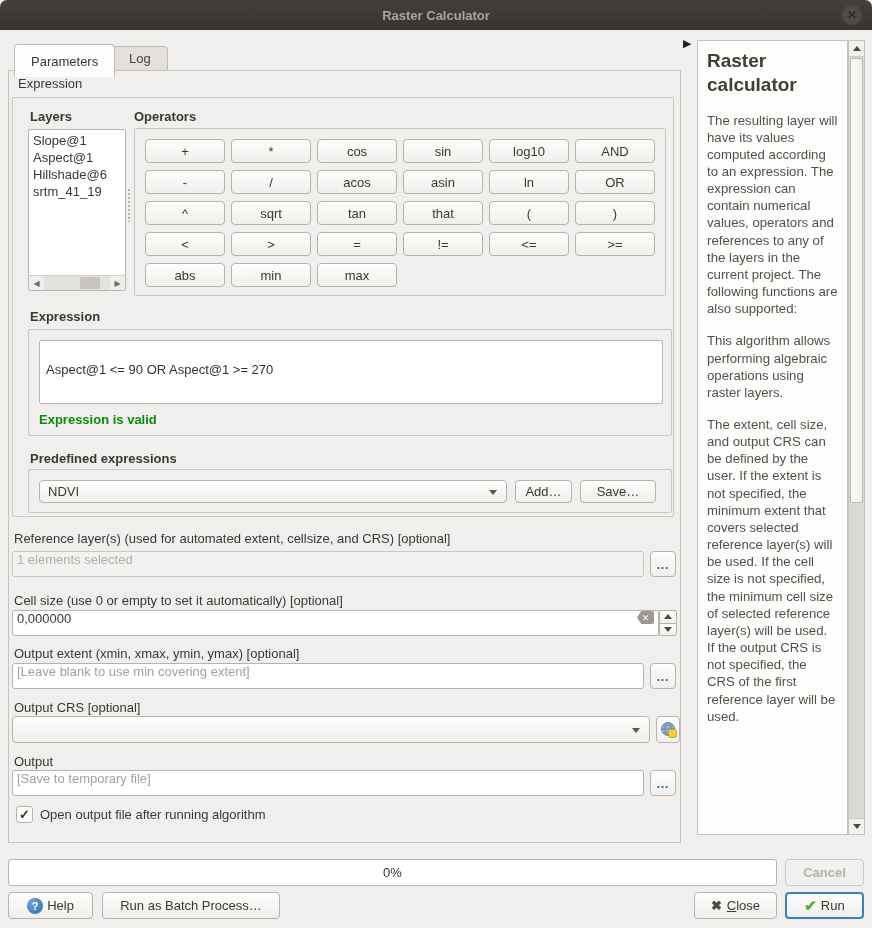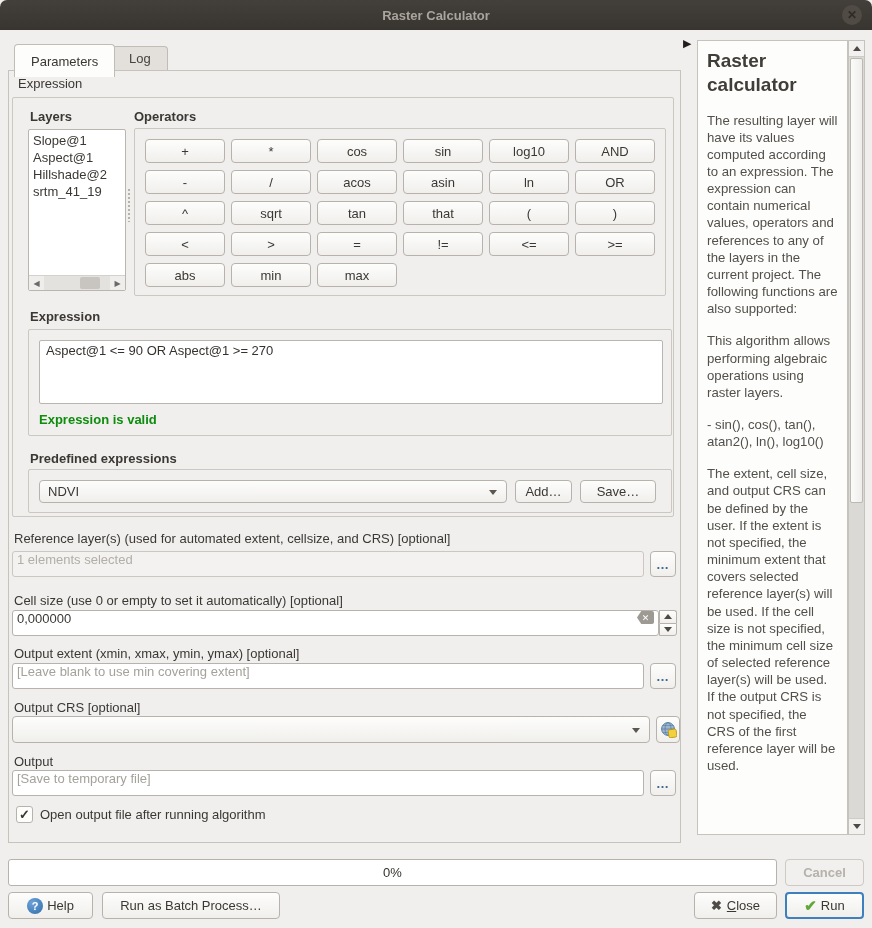--- a/index.html
+++ b/index.html
@@ -75,21 +75,21 @@
     background:linear-gradient(#fdfdfc,#f0efec);
     border:1px solid #b7b3ac; border-radius:4px;
     display:flex; align-items:center; justify-content:center;
     font-size:13px; color:#3b3834; cursor:default;
   }
 
   .expr-frame { left:28px; top:329px; width:644px; height:107px; border:1px solid #cbc7c1; border-radius:2px; }
   .expr-textarea {
     position:absolute; left:10px; top:10px; width:624px; height:64px;
     background:#ffffff; border:1px solid #b9b5af; border-radius:2px;
-    padding:2px 6px; font-size:13px; color:#35322e;
+    padding:21px 6px; font-size:13px; color:#35322e;
   }
   .expr-status { position:absolute; left:10px; top:82px; font-weight:bold; color:#0d8c0d; }
 
   .pre-frame { left:28px; top:469px; width:644px; height:44px; border:1px solid #cbc7c1; border-radius:2px; }
   .combo {
     background:linear-gradient(#fdfdfc,#f0efec);
     border:1px solid #b7b3ac; border-radius:4px;
     display:flex; align-items:center; padding:0 8px; position:relative;
   }
   .combo .arrow-dn {
@@ -195,21 +195,21 @@
 <div class="abs expr-group-label" style="z-index:4">Expression</div>
 <div class="abs outer-frame" style="z-index:3"></div>
 
 <div class="abs sec-label" style="left:30px; top:109px; z-index:4">Layers</div>
 <div class="abs sec-label" style="left:134px; top:109px; z-index:4">Operators</div>
 
 <div class="abs layers-box" style="z-index:4">
   <div class="layers-items">
     <div class="layer-item">Slope@1</div>
     <div class="layer-item">Aspect@1</div>
-    <div class="layer-item">Hillshade@2</div>
+    <div class="layer-item">Hillshade@6</div>
     <div class="layer-item">srtm_41_19</div>
   </div>
   <div class="hscroll">
     <div class="hs-btn">◀</div>
     <div class="hs-track">
         <div class="hs-thumb"></div>
       </div>
     <div class="hs-btn">▶</div>
   </div>
 </div>
@@ -343,21 +343,20 @@
 <div class="abs btn foot-btn run-btn" style="left:785px; top:892px; width:79px;">
   <span class="run-check">✔</span>
   <span>Run</span>
 </div>
 
 <div class="abs collapse-arrow">▶</div>
 <div class="abs help-panel">
   <h2>Raster calculator</h2>
   <p>The resulting layer will have its values computed according to an expression. The expression can contain numerical values, operators and references to any of the layers in the current project. The following functions are also supported:</p>
   <p>This algorithm allows performing algebraic operations using raster layers.</p>
-  <p>- sin(), cos(), tan(), atan2(), ln(), log10()</p>
   <p>The extent, cell size, and output CRS can be defined by the user. If the extent is not specified, the minimum extent that covers selected reference layer(s) will be used. If the cell size is not specified, the minimum cell size of selected reference layer(s) will be used. If the output CRS is not specified, the CRS of the first reference layer will be used.</p>
 </div>
 <div class="abs vscroll">
   <div class="vs-btn up">
       <span class="tri-up"></span>
     </div>
   <div class="vs-thumb"></div>
   <div class="vs-btn dn">
       <span class="tri-dn"></span>
     </div>

